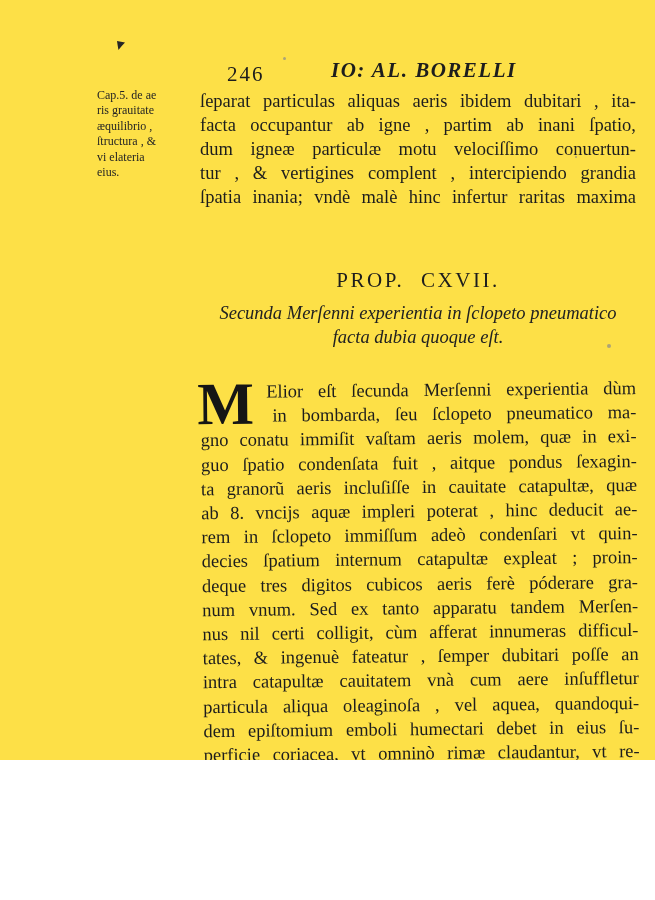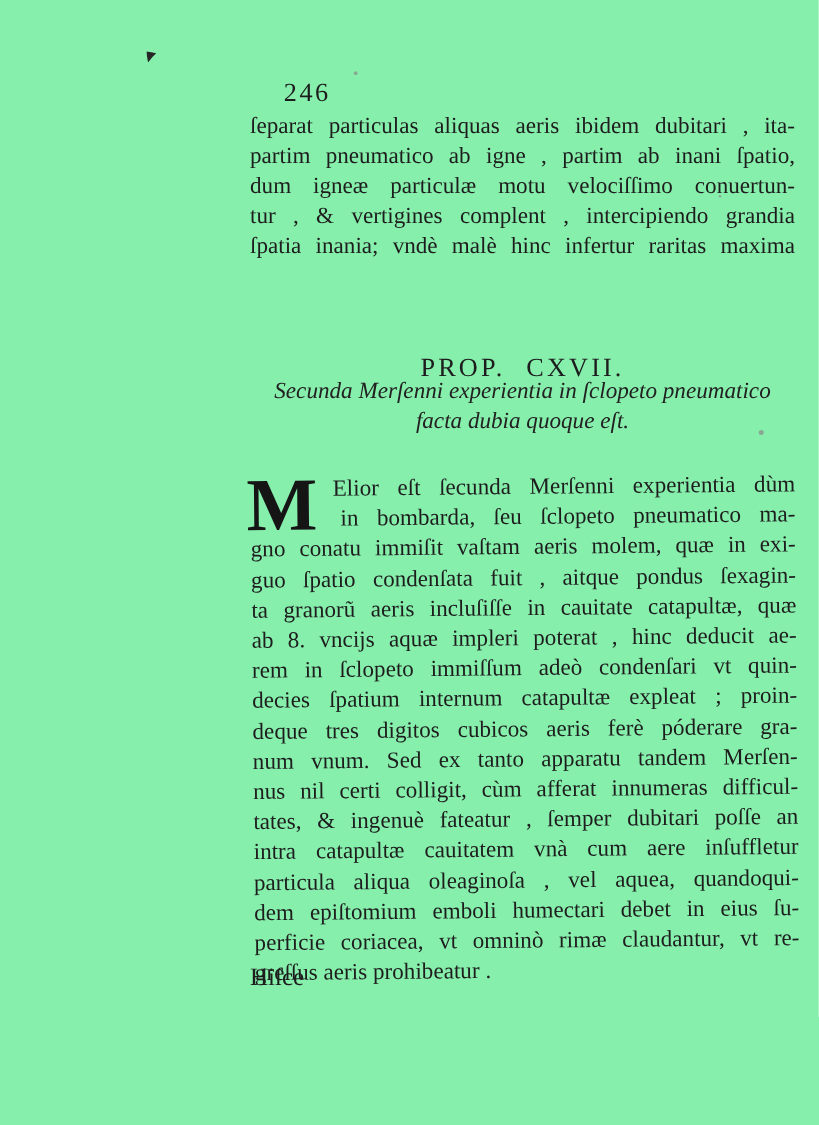--- a/index.html
+++ b/index.html
@@ -3,22 +3,22 @@
 <meta charset="utf-8">
 <title>Scanned book page</title>
 <style>
   html,body { margin:0; padding:0; }
   body {
     width:655px; height:900px; background:#ffffff;
     font-family:"Liberation Serif","DejaVu Serif",serif;
     color:#1d1d1d;
   }
   .page {
-    position:relative; width:655px; height:900px;
-    background:#86efac; overflow:hidden;
+    position:relative; width:655px; height:760px;
+    background:#fde047; overflow:hidden;
   }
   .corner-mark {
     position:absolute; left:117px; top:41px; width:8px; height:9px;
     background:#262626;
     clip-path:polygon(0 0,100% 18%,62% 52%,18% 100%,8% 48%);
   }
   .pagenum {
     position:absolute; left:227px; top:62px;
     font-size:21px; letter-spacing:2px;
   }
@@ -37,21 +37,20 @@
   .para .line {
     text-align:justify; text-align-last:justify;
     hyphens:none; overflow:hidden;
   }
   .para .line.endline { text-align:left; text-align-last:left; }
   .para1 { top:90px; line-height:23.9px; }
   .prop {
     position:absolute; top:268px; left:0; width:436px;
     text-align:center; font-size:21px; letter-spacing:2.5px; word-spacing:9px;
     white-space:nowrap;
-    margin-top:14px;
   }
   .subtitle {
     position:absolute; top:302px; left:0; width:436px;
     font-style:italic; font-size:18.5px; line-height:23.5px; color:#212121;
   }
   .subtitle .line { text-align:left; text-align-last:center; }
   .para2 {
     top:376px; line-height:24.2px; position:absolute;
     transform:rotate(-0.55deg); transform-origin:100% 0;
   }
@@ -79,27 +78,36 @@
 
 <div class="page">
 
   <span class="corner-mark"></span>
   <span class="speck s1"></span>
   <span class="speck s2"></span>
   <span class="speck s3"></span>
 
   <div class="pagenum">246</div>
 
+  <div class="runtitle">IO: AL. BORELLI</div>
 
+  <div class="marginnote">
+      <div class="line">Cap.5. de ae</div>
+      <div class="line">ris grauitate</div>
+      <div class="line">æquilibrio ,</div>
+      <div class="line">ſtructura , &amp;</div>
+      <div class="line">vi elateria</div>
+      <div class="line">eius.</div>
+    </div>
 
   <div class="column">
 
     <div class="para para1">
         <div class="line">ſeparat particulas aliquas aeris ibidem dubitari , ita-</div>
-        <div class="line">partim pneumatico ab igne , partim ab inani ſpatio,</div>
+        <div class="line">facta occupantur ab igne , partim ab inani ſpatio,</div>
         <div class="line">dum igneæ particulæ motu velociſſimo conuertun-</div>
         <div class="line">tur , &amp; vertigines complent , intercipiendo grandia</div>
         <div class="line">ſpatia inania; vndè malè hinc infertur raritas maxima</div>
       </div>
 
     <div class="prop">PROP. CXVII.</div>
 
     <div class="subtitle">
         <div class="line">Secunda Merſenni experientia in ſclopeto pneumatico</div>
         <div class="line">facta dubia quoque eſt.</div>

